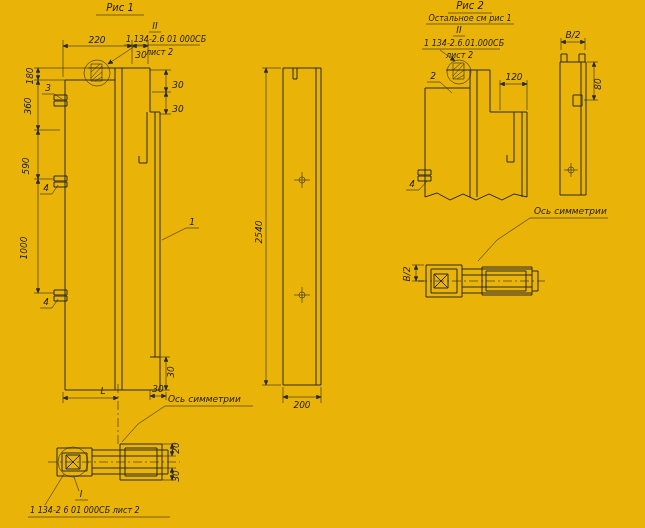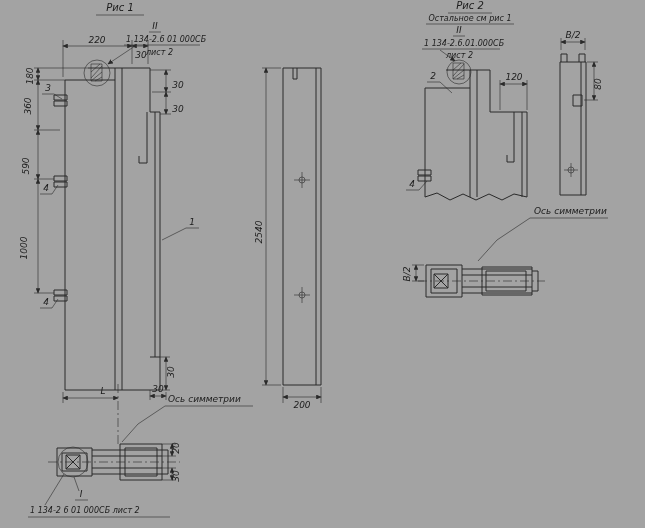--- a/index.html
+++ b/index.html
@@ -1,16 +1,16 @@
 <!DOCTYPE html>
 <html><head>
 <meta charset="utf-8">
 <style>
   html,body{margin:0;padding:0;background:#ffffff;}
-  .page{position:relative;width:645px;height:528px;background:#a3a3a3;overflow:hidden;
+  .page{position:relative;width:645px;height:528px;background:#eab308;overflow:hidden;
         font-family:"DejaVu Sans",sans-serif;}
   svg{position:absolute;left:0;top:0;}
   svg text{fill:#1c1c1c;font-family:"DejaVu Sans",sans-serif;font-style:italic;}
   .t10{font-size:10px;}
   .t9{font-size:9px;}
   .t8{font-size:8px;}
   .outline{stroke:#2a2a2a;stroke-width:1;fill:none;}
   .thin{stroke:#2a2a2a;stroke-width:0.6;fill:none;}
   .dim{stroke:#2a2a2a;stroke-width:0.6;fill:none;}
   .cl{stroke:#2a2a2a;stroke-width:0.6;fill:none;stroke-dasharray:9 3 2 3;}

